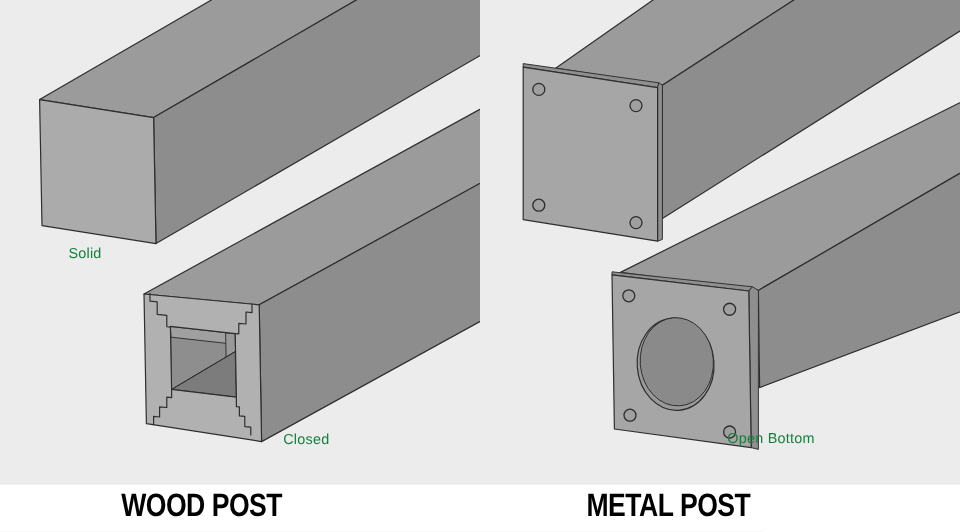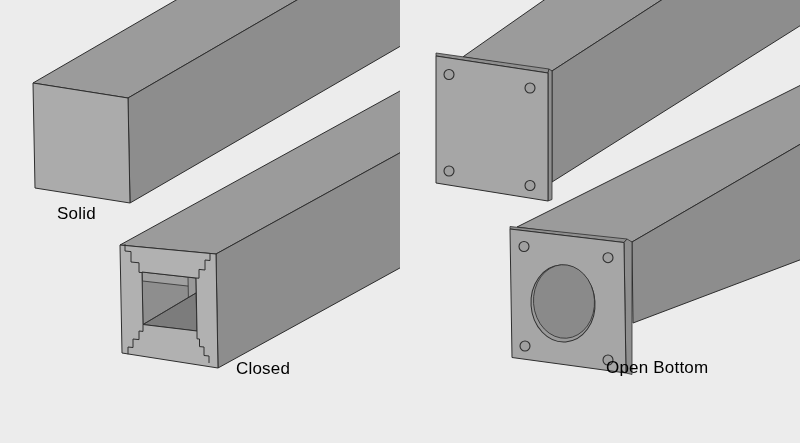--- a/index.html
+++ b/index.html
@@ -2,21 +2,21 @@
 <html><head>
 <meta charset="utf-8">
 <style>
   html,body{margin:0;padding:0;background:#fff;}
   .stage{
     position:relative;width:800px;height:443px;overflow:hidden;
     font-family:"Liberation Sans",sans-serif;background:#ececec;
   }
   .art{position:absolute;left:0;top:0;}
   .note-label{
-    position:absolute;font-size:17px;color:#000000;
+    position:absolute;font-size:12px;color:#15803d;
     letter-spacing:0.2px;white-space:nowrap;
   }
   .footer{
     position:absolute;left:0;top:404px;width:800px;height:39px;background:#ffffff;
   }
   .title{
     position:absolute;top:2px;width:340px;text-align:center;
     font-size:27px;font-weight:bold;color:#000;
     transform:scaleX(0.82);letter-spacing:-0.5px;white-space:nowrap;
   }
@@ -109,14 +109,18 @@
     </g>
   </svg>
 
   <div class="note-label" style="left:57px;top:204px">Solid</div>
 
   <div class="note-label" style="left:236px;top:359px">Closed</div>
 
 
   <div class="note-label" style="left:606px;top:358px">Open Bottom</div>
 
+  <div class="footer">
+    <div class="title wood">WOOD POST</div>
+    <div class="title metal">METAL POST</div>
+  </div>
 
 </div>
 
 </body></html>

